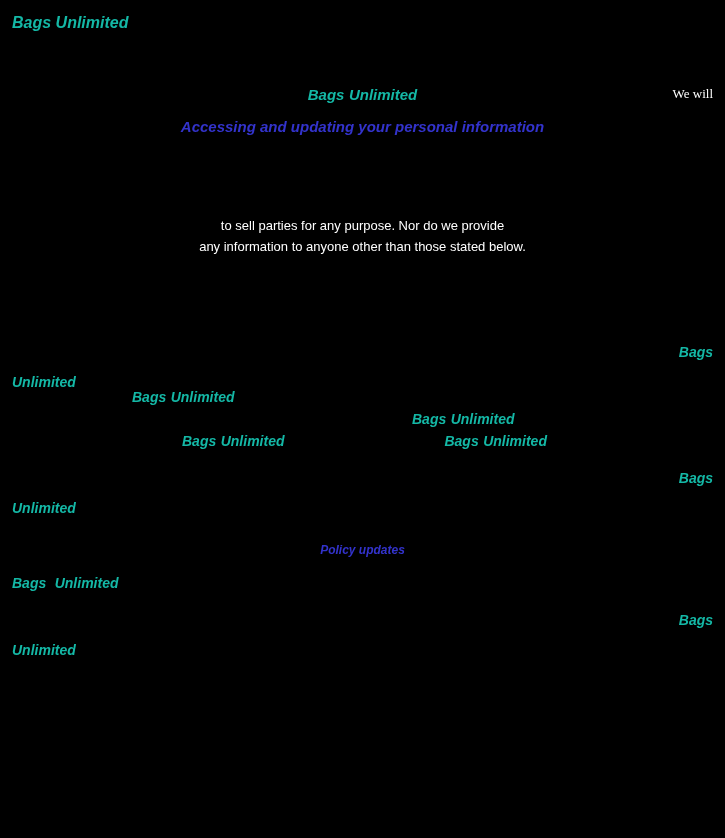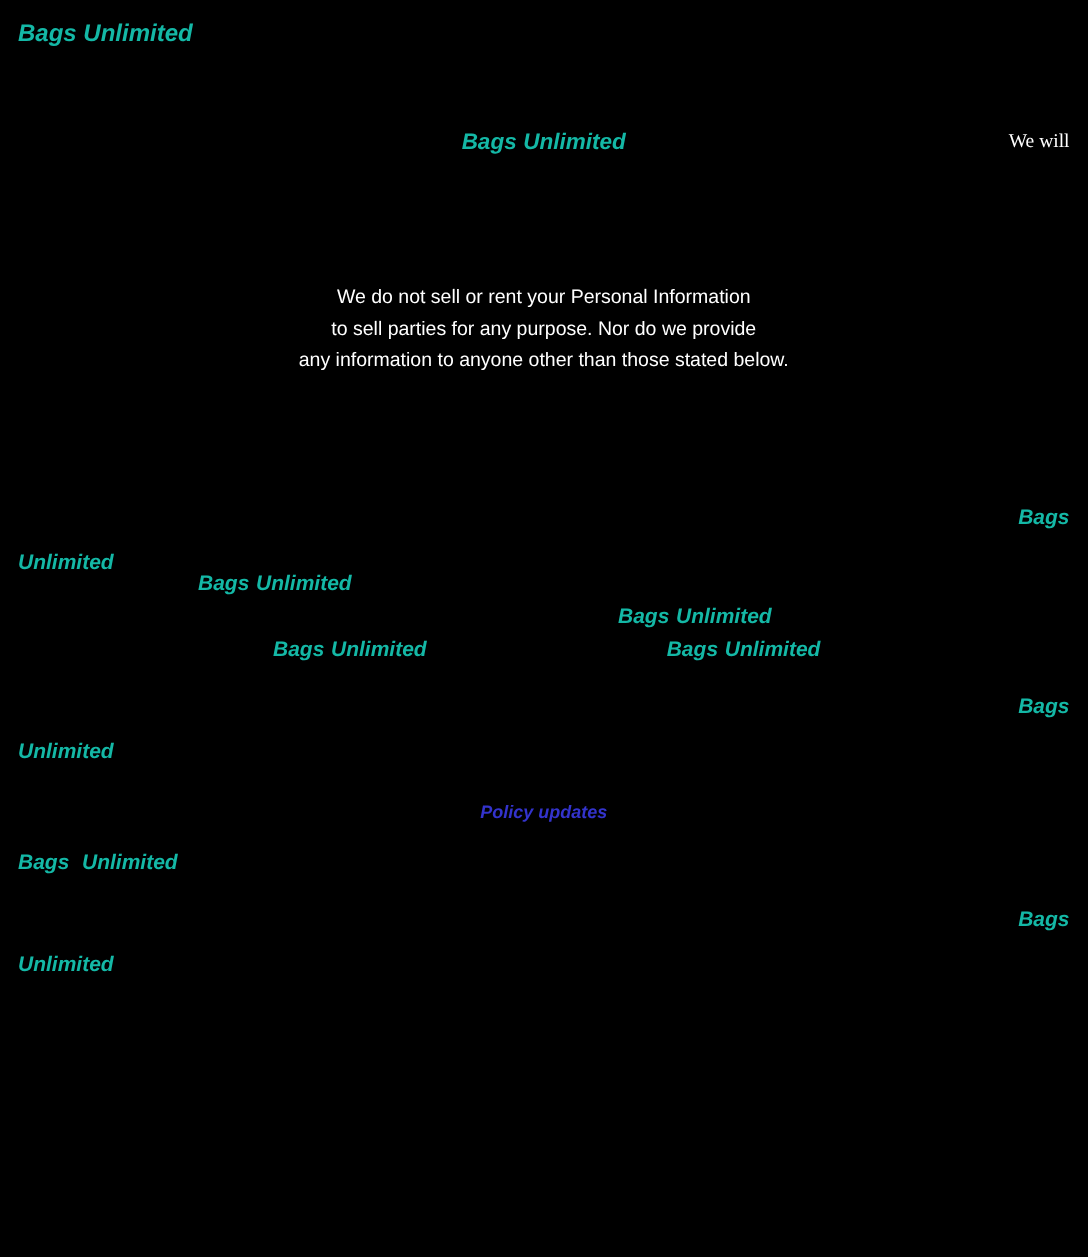--- a/index.html
+++ b/index.html
@@ -102,25 +102,27 @@
     <div style="text-align: center;">
       <span class="brand-text" style="font-size: 15px;">Bags</span>
       <span class="brand-text" style="font-size: 15px;">Unlimited</span>
     </div>
     <div style="position: absolute; right: 0; top: 0; color: #ffffff; font-size: 13px; font-family: Liberation Serif, serif;">We will</div>
   </div>
 
 
   <div style="height: 12px;"></div>
 
+  <div class="row4">
+    <span class="heading-text" style="font-size: 15px;">Accessing and updating your personal information</span>
+  </div>
 
   <div style="height: 60px;"></div>
 
   <div class="center-box">
-    <p>We do not sell  or rent your Personal Information</p>
     <p>to sell parties for any purpose. Nor do we provide</p>
     <p>any information to anyone other than those stated below.</p>
   </div>
 
   <div style="height: 60px;"></div>
 
   <div class="scatter-row">
     <span class="brand-text abs-right" style="font-size: 14px;">Bags</span>
   </div>
   <div class="scatter-row">

